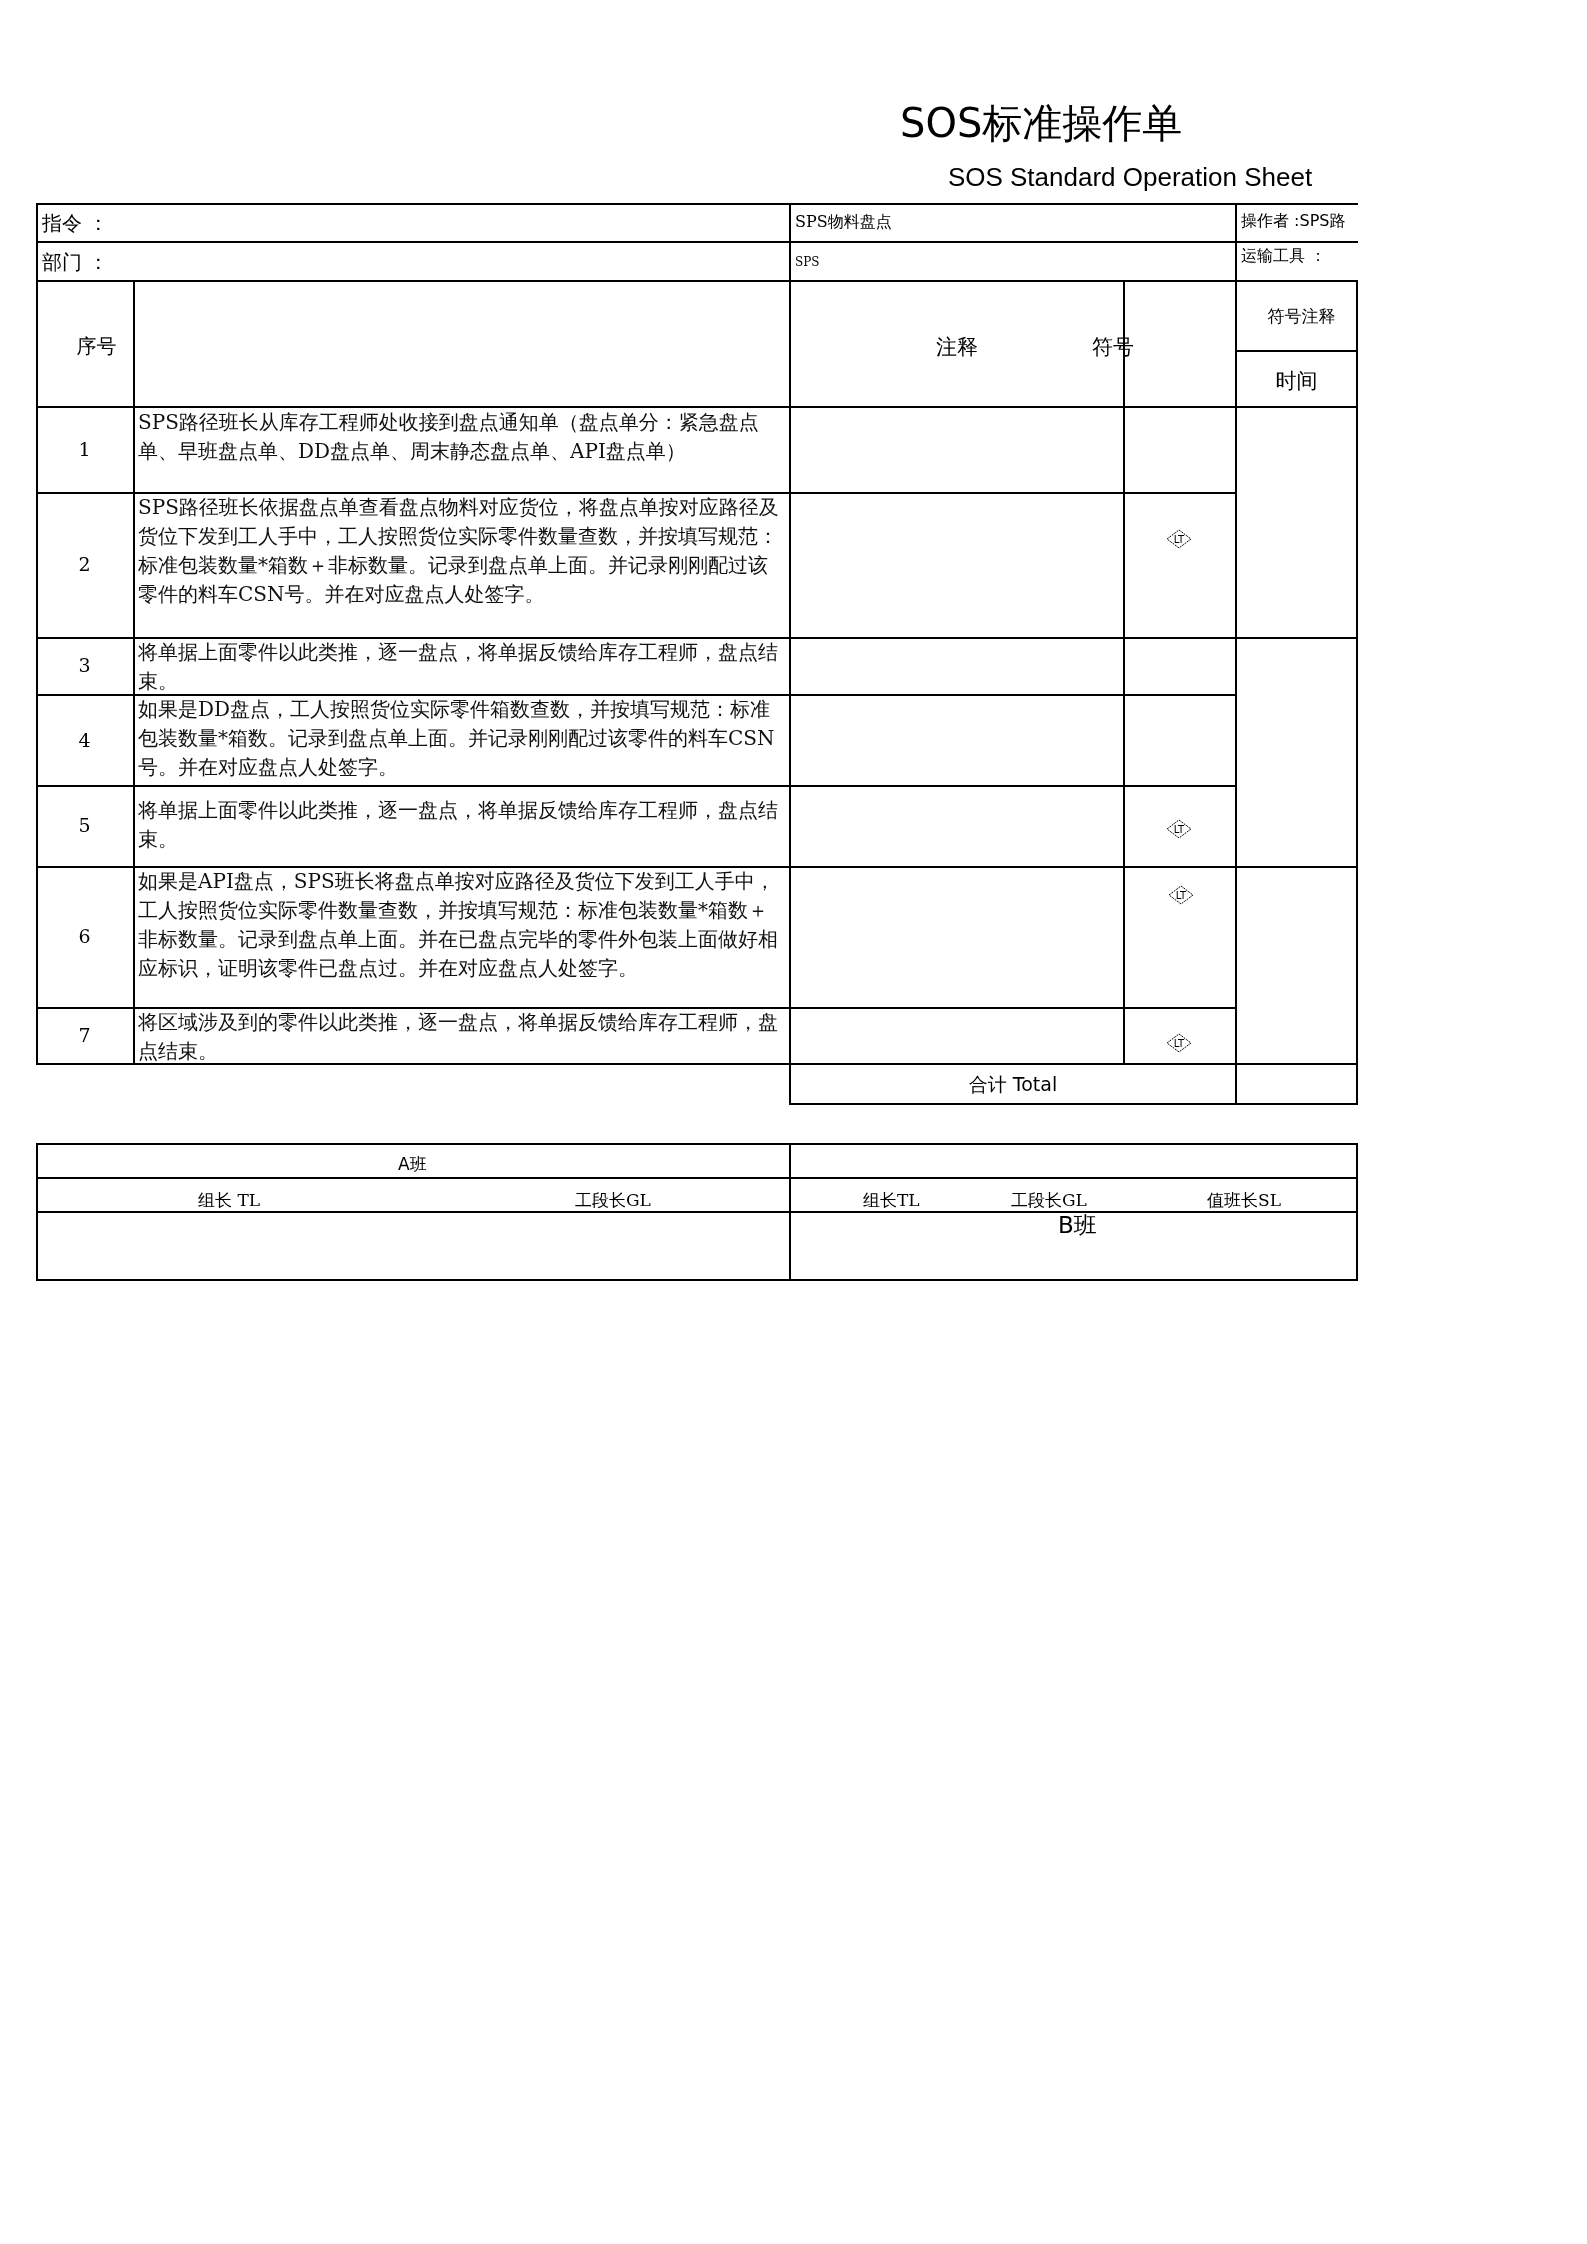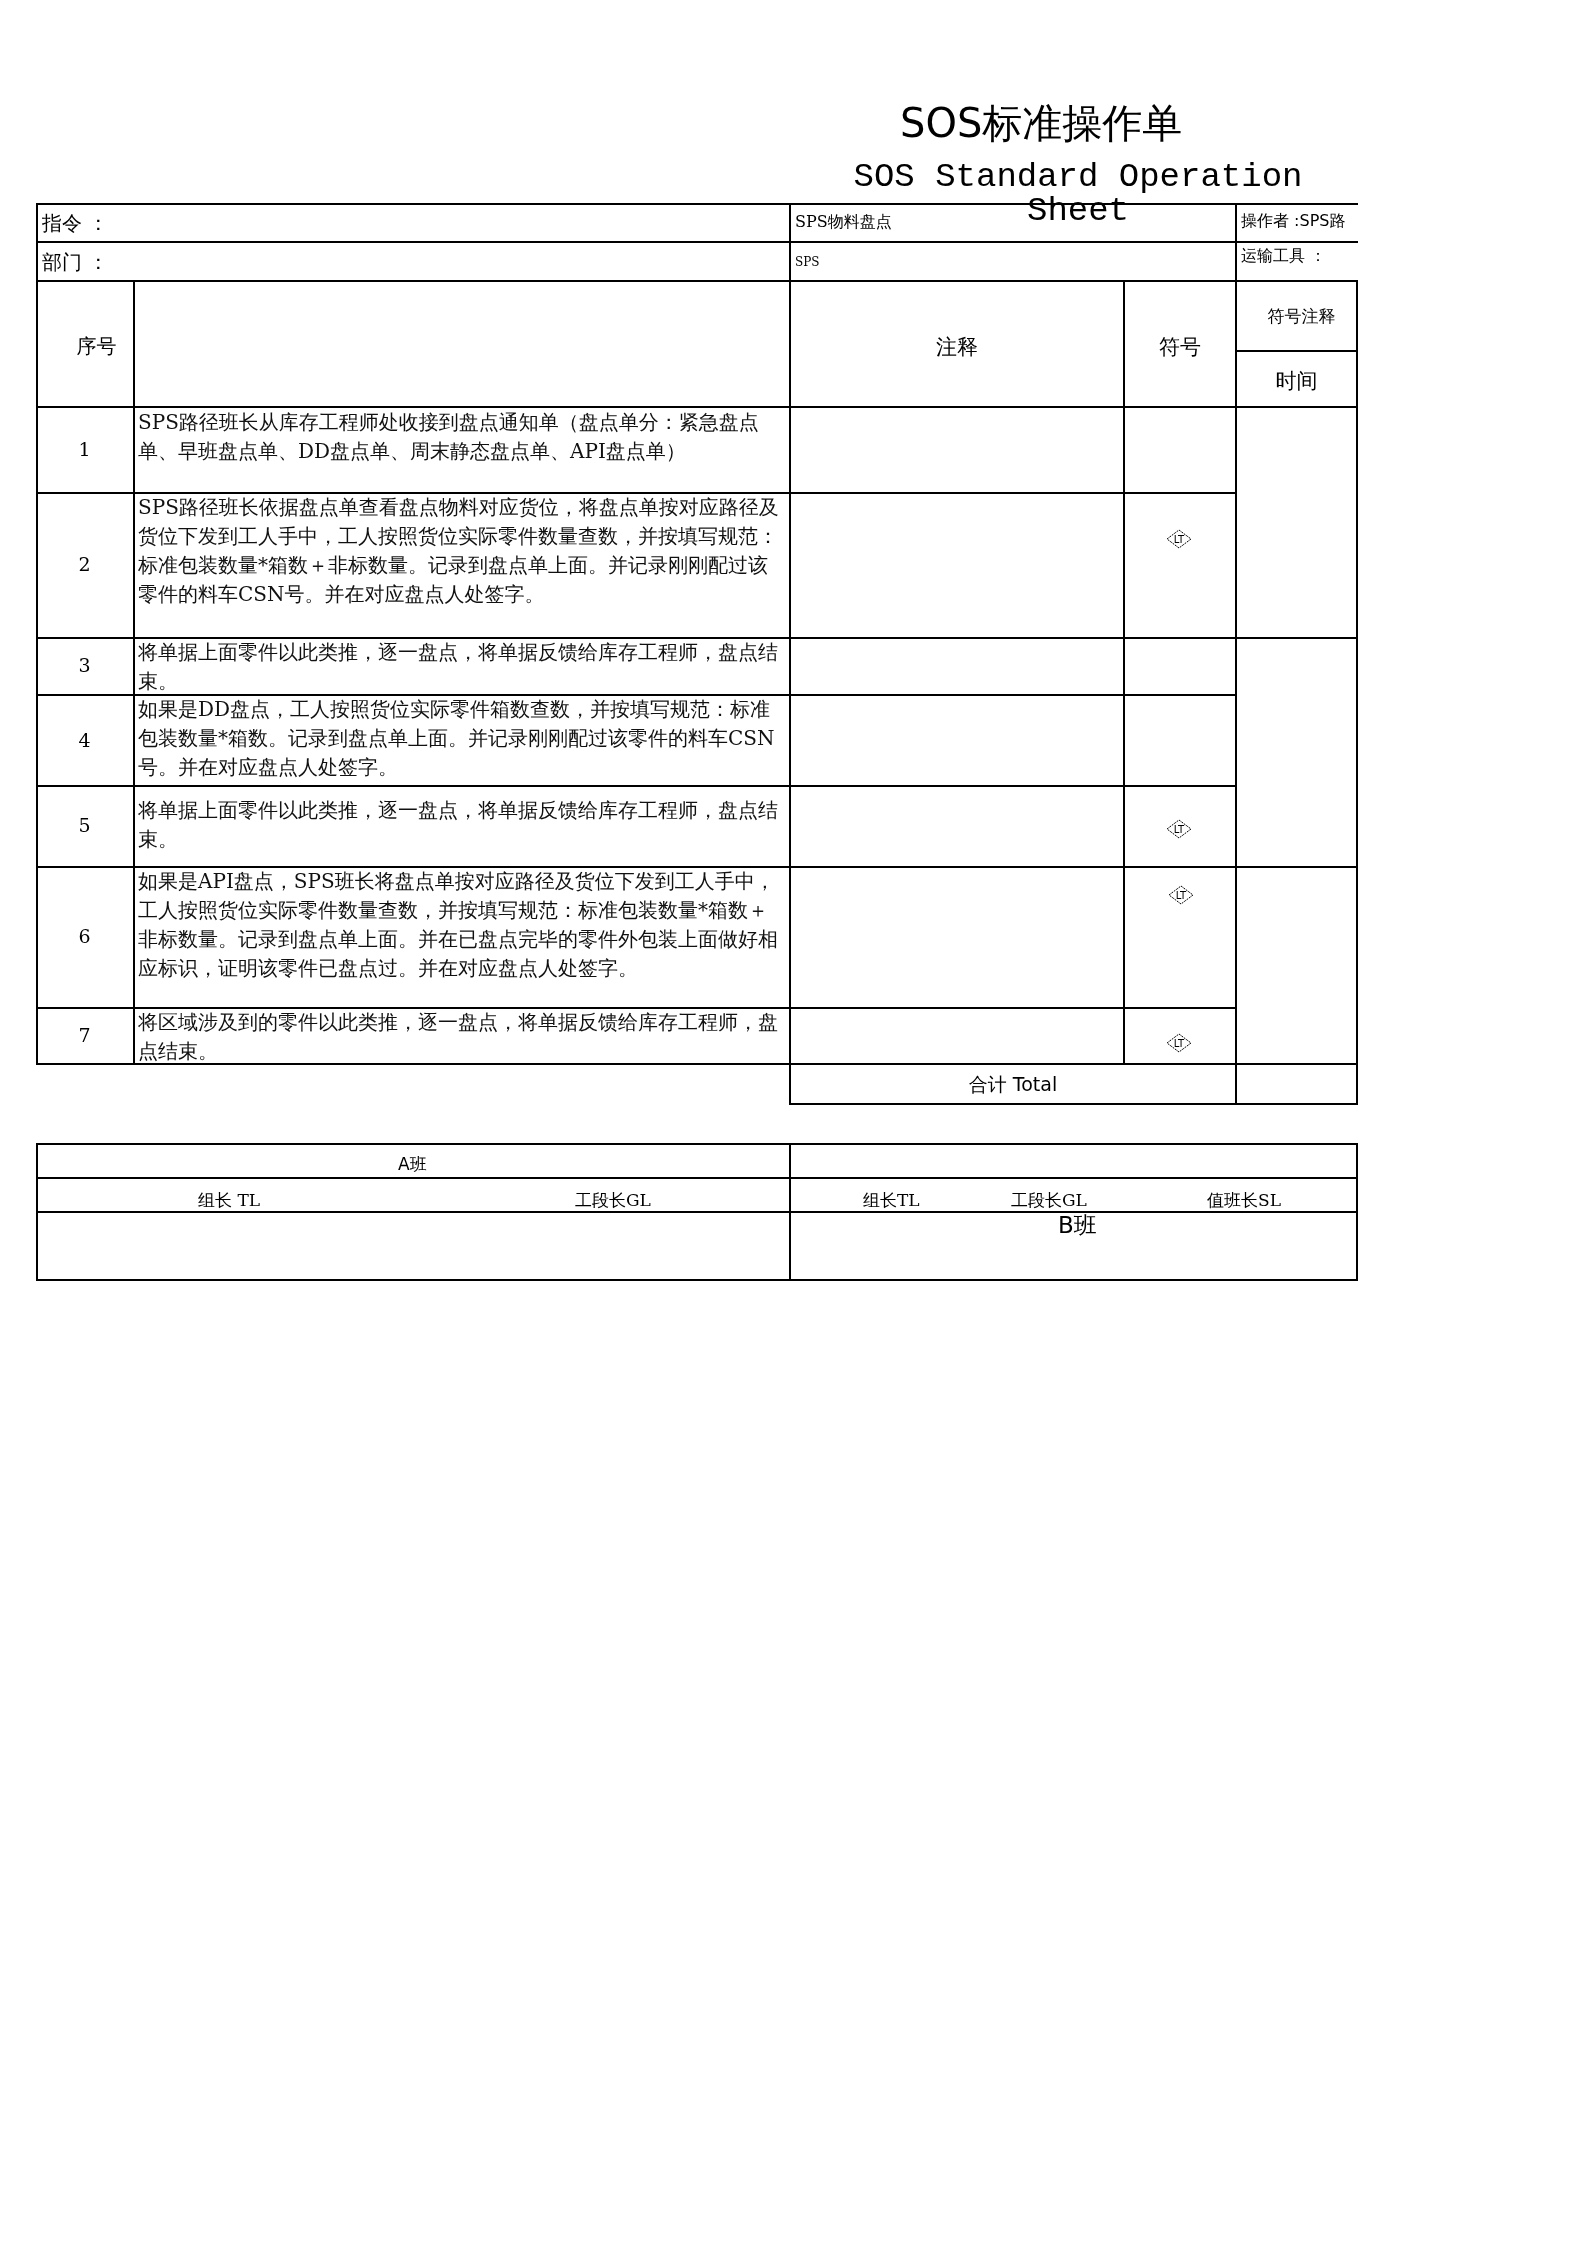--- a/index.html
+++ b/index.html
@@ -1,19 +1,19 @@
 <!DOCTYPE html>
 <html><head>
 <meta charset="utf-8">
 <style>
   html, body { margin: 0; padding: 0; background: #ffffff; }
   body { width: 1587px; height: 2244px; position: relative; overflow: hidden; color: #000; }
   .abs { position: absolute; box-sizing: border-box; }
   .title-cn { left: 900px; top: 98px; width: 420px; font-family: "DejaVu Sans", sans-serif; font-size: 40px; line-height: 50px; }
-  .title-en { left: 828px; top: 160px; width: 500px; text-align: center; font-family: Liberation Mono, monospace; font-size: 34px; line-height: 34px; }
+  .title-en { left: 880px; top: 160px; width: 500px; text-align: center; font-family: Liberation Sans, sans-serif; font-size: 26px; line-height: 34px; }
   .hline { position: absolute; background: #000; height: 2px; }
   .vline { position: absolute; background: #000; width: 2px; }
   .txt { position: absolute; font-family: "DejaVu Serif", serif; font-size: 19px; line-height: 24px; white-space: nowrap; }
   .hdr { position: absolute; font-family: "DejaVu Sans", sans-serif; font-size: 19px; white-space: nowrap; }
   .step { position: absolute; font-family: "DejaVu Serif", serif; font-size: 20px; line-height: 29px; color: #111; word-break: break-all; }
   .num { position: absolute; font-family: "DejaVu Serif", serif; font-size: 19px; text-align: center; }
   .sym { position: absolute; width: 26px; height: 20px; }
   .center { text-align: center; }
   .clip { position: absolute; left: 0; top: 0; width: 1358px; height: 2244px; overflow: hidden; }
 </style>
@@ -41,21 +41,21 @@
   <div class="hdr" style="left:1241px;top:246px;font-size:16px;">运输工具 ：</div>
 
   <div class="vline" style="left:133px;top:280px;height:784px;"></div>
   <div class="vline" style="left:1123px;top:280px;height:784px;"></div>
   <div class="vline" style="left:1356px;top:280px;height:824px;"></div>
   <div class="hline" style="left:1235px;top:350px;width:123px;"></div>
   <div class="hline" style="left:36px;top:406px;width:1322px;"></div>
 
   <div class="hdr center" style="left:48px;top:333px;width:97px;font-size:20px;">序号</div>
   <div class="hdr center" style="left:791px;top:333px;width:332px;font-size:21px;">注释</div>
-  <div class="hdr center" style="left:1125px;top:333px;width:110px;font-size:21px;">符号</div>
+  <div class="hdr center" style="left:1058px;top:333px;width:110px;font-size:21px;">符号</div>
   <div class="hdr center" style="left:1237px;top:305px;width:129px;font-size:17px;">符号注释</div>
   <div class="hdr center" style="left:1237px;top:367px;width:119px;font-size:21px;">时间</div>
 
   <div class="hline" style="left:36px;top:492px;width:1199px;"></div>
   <div class="hline" style="left:36px;top:637px;width:1322px;"></div>
   <div class="hline" style="left:36px;top:694px;width:1199px;"></div>
   <div class="hline" style="left:36px;top:785px;width:1199px;"></div>
   <div class="hline" style="left:36px;top:866px;width:1322px;"></div>
   <div class="hline" style="left:36px;top:1007px;width:1199px;"></div>
   <div class="hline" style="left:36px;top:1063px;width:1322px;"></div>

